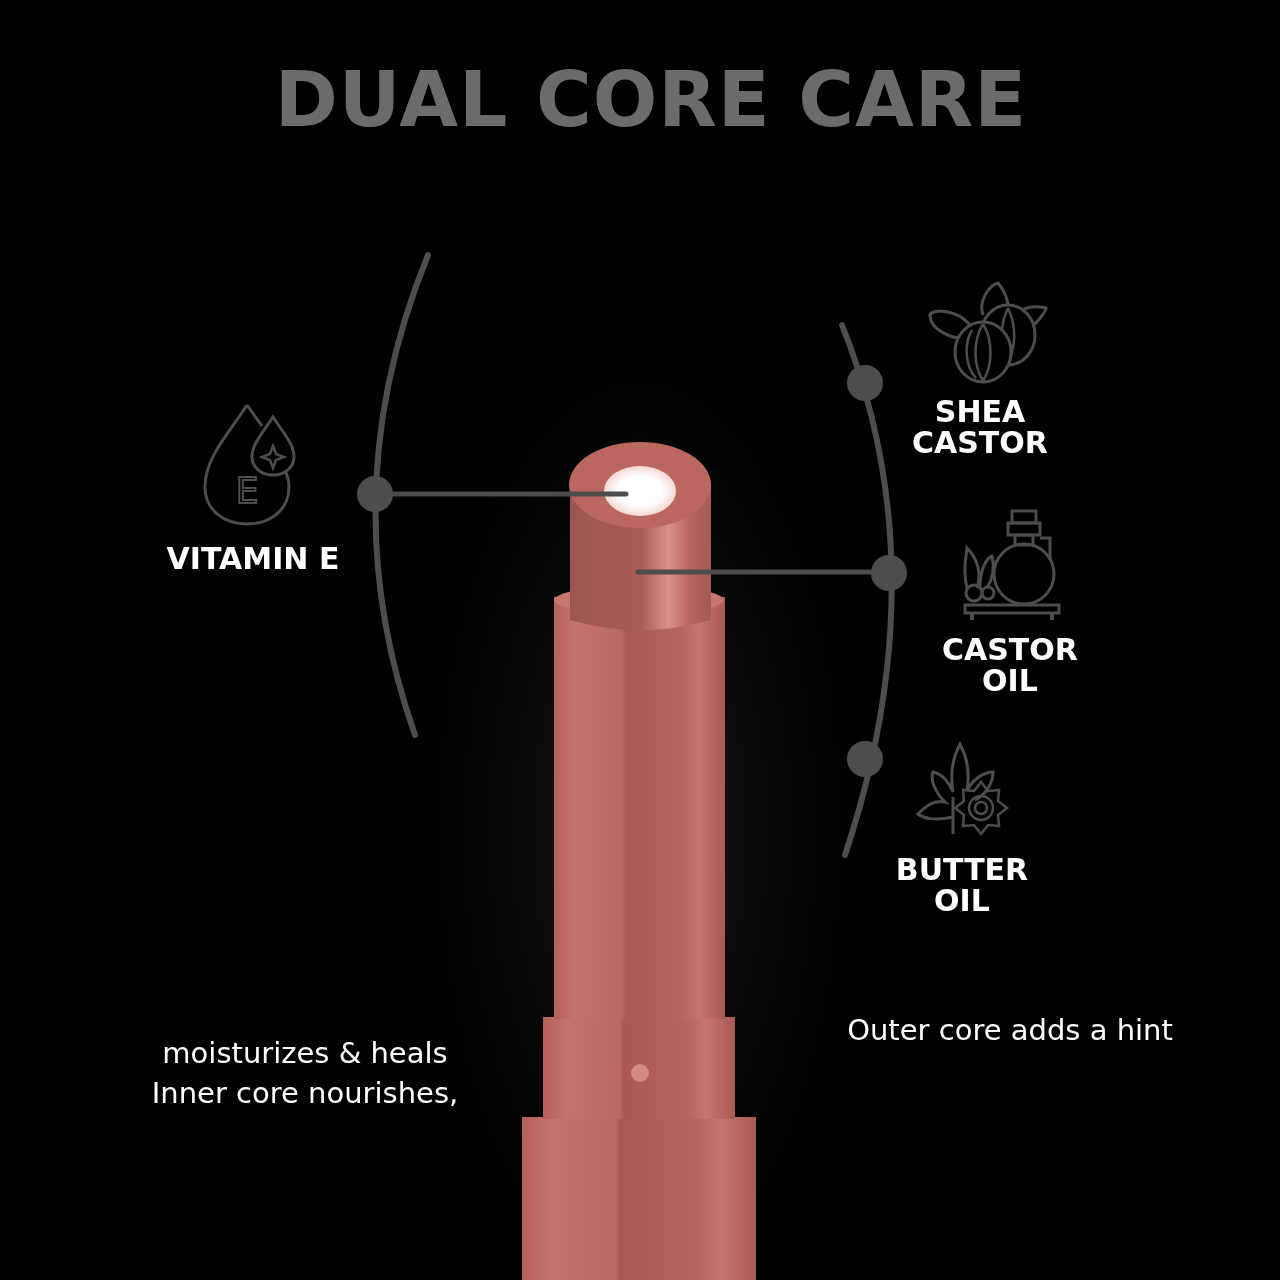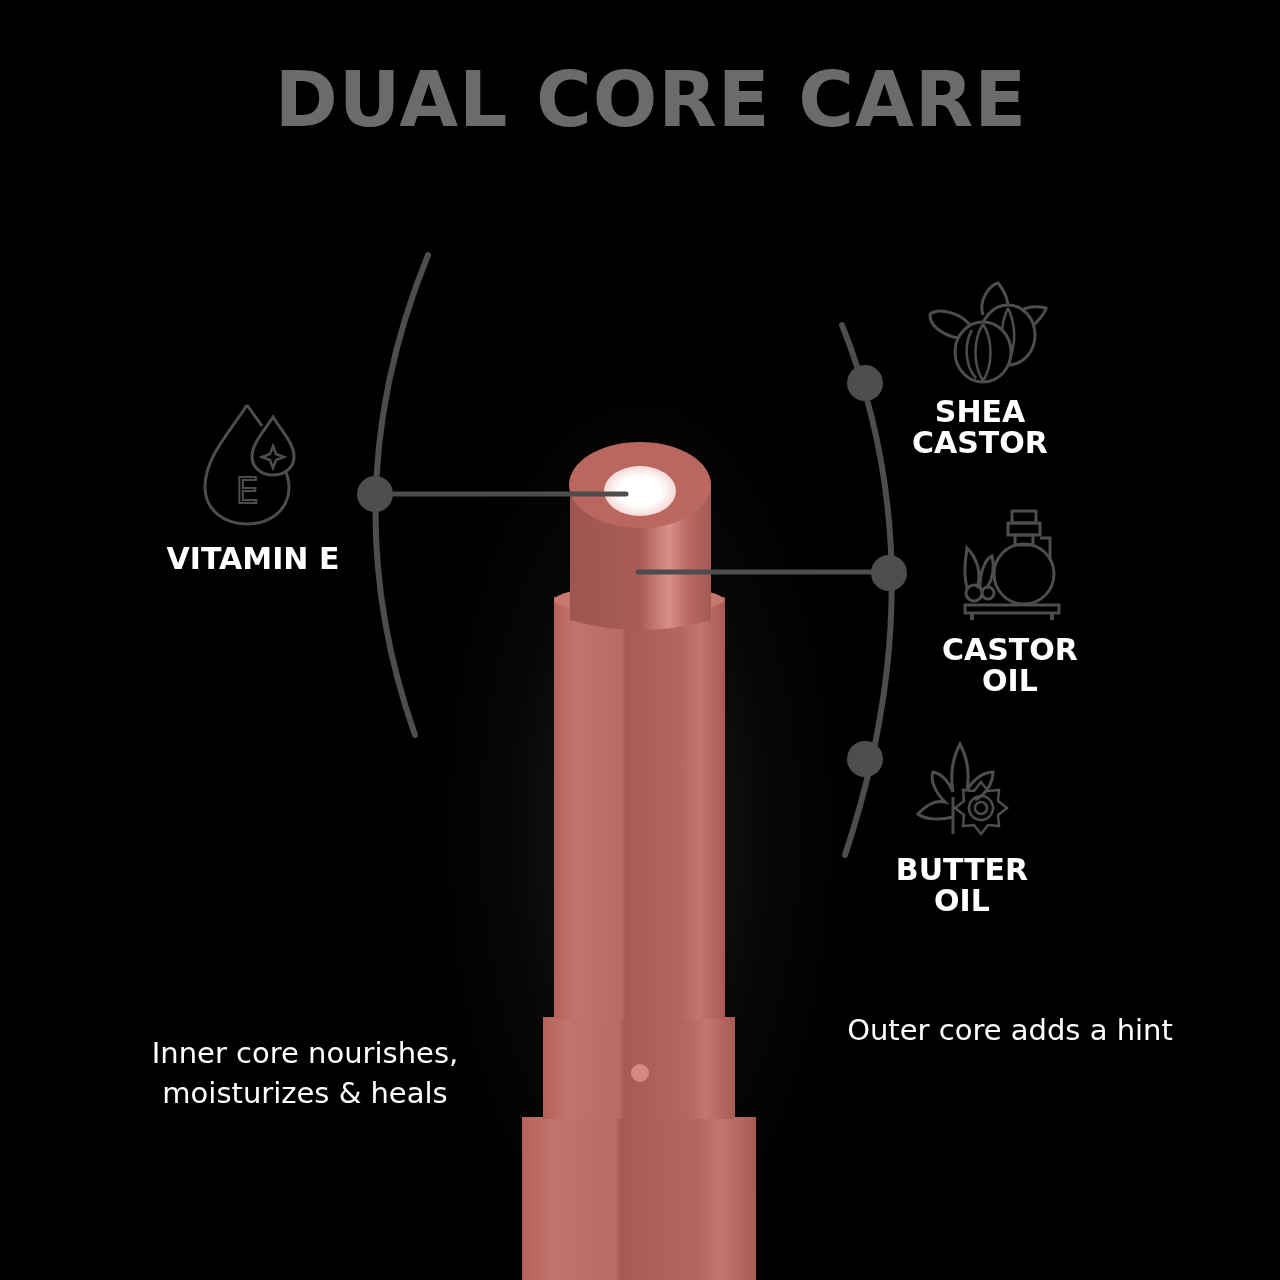--- a/index.html
+++ b/index.html
@@ -123,18 +123,18 @@
     <circle r="12"></circle>
     <circle r="6"></circle>
   </g>
 </svg>
 <div class="label" style="left:862px;top:854px;width:200px;">
   <div>BUTTER</div>
   <div>OIL</div>
 </div>
 
 <div class="desc" style="left:70px;top:1033px;width:470px;">
+  <div>moisturizes &amp; heals</div>
   <div>Inner core nourishes,</div>
-  <div>moisturizes &amp; heals</div>
 </div>
 <div class="desc" style="left:780px;top:1010px;width:460px;">
   <div>Outer core adds a hint</div>
 </div>
 
 </body></html>

